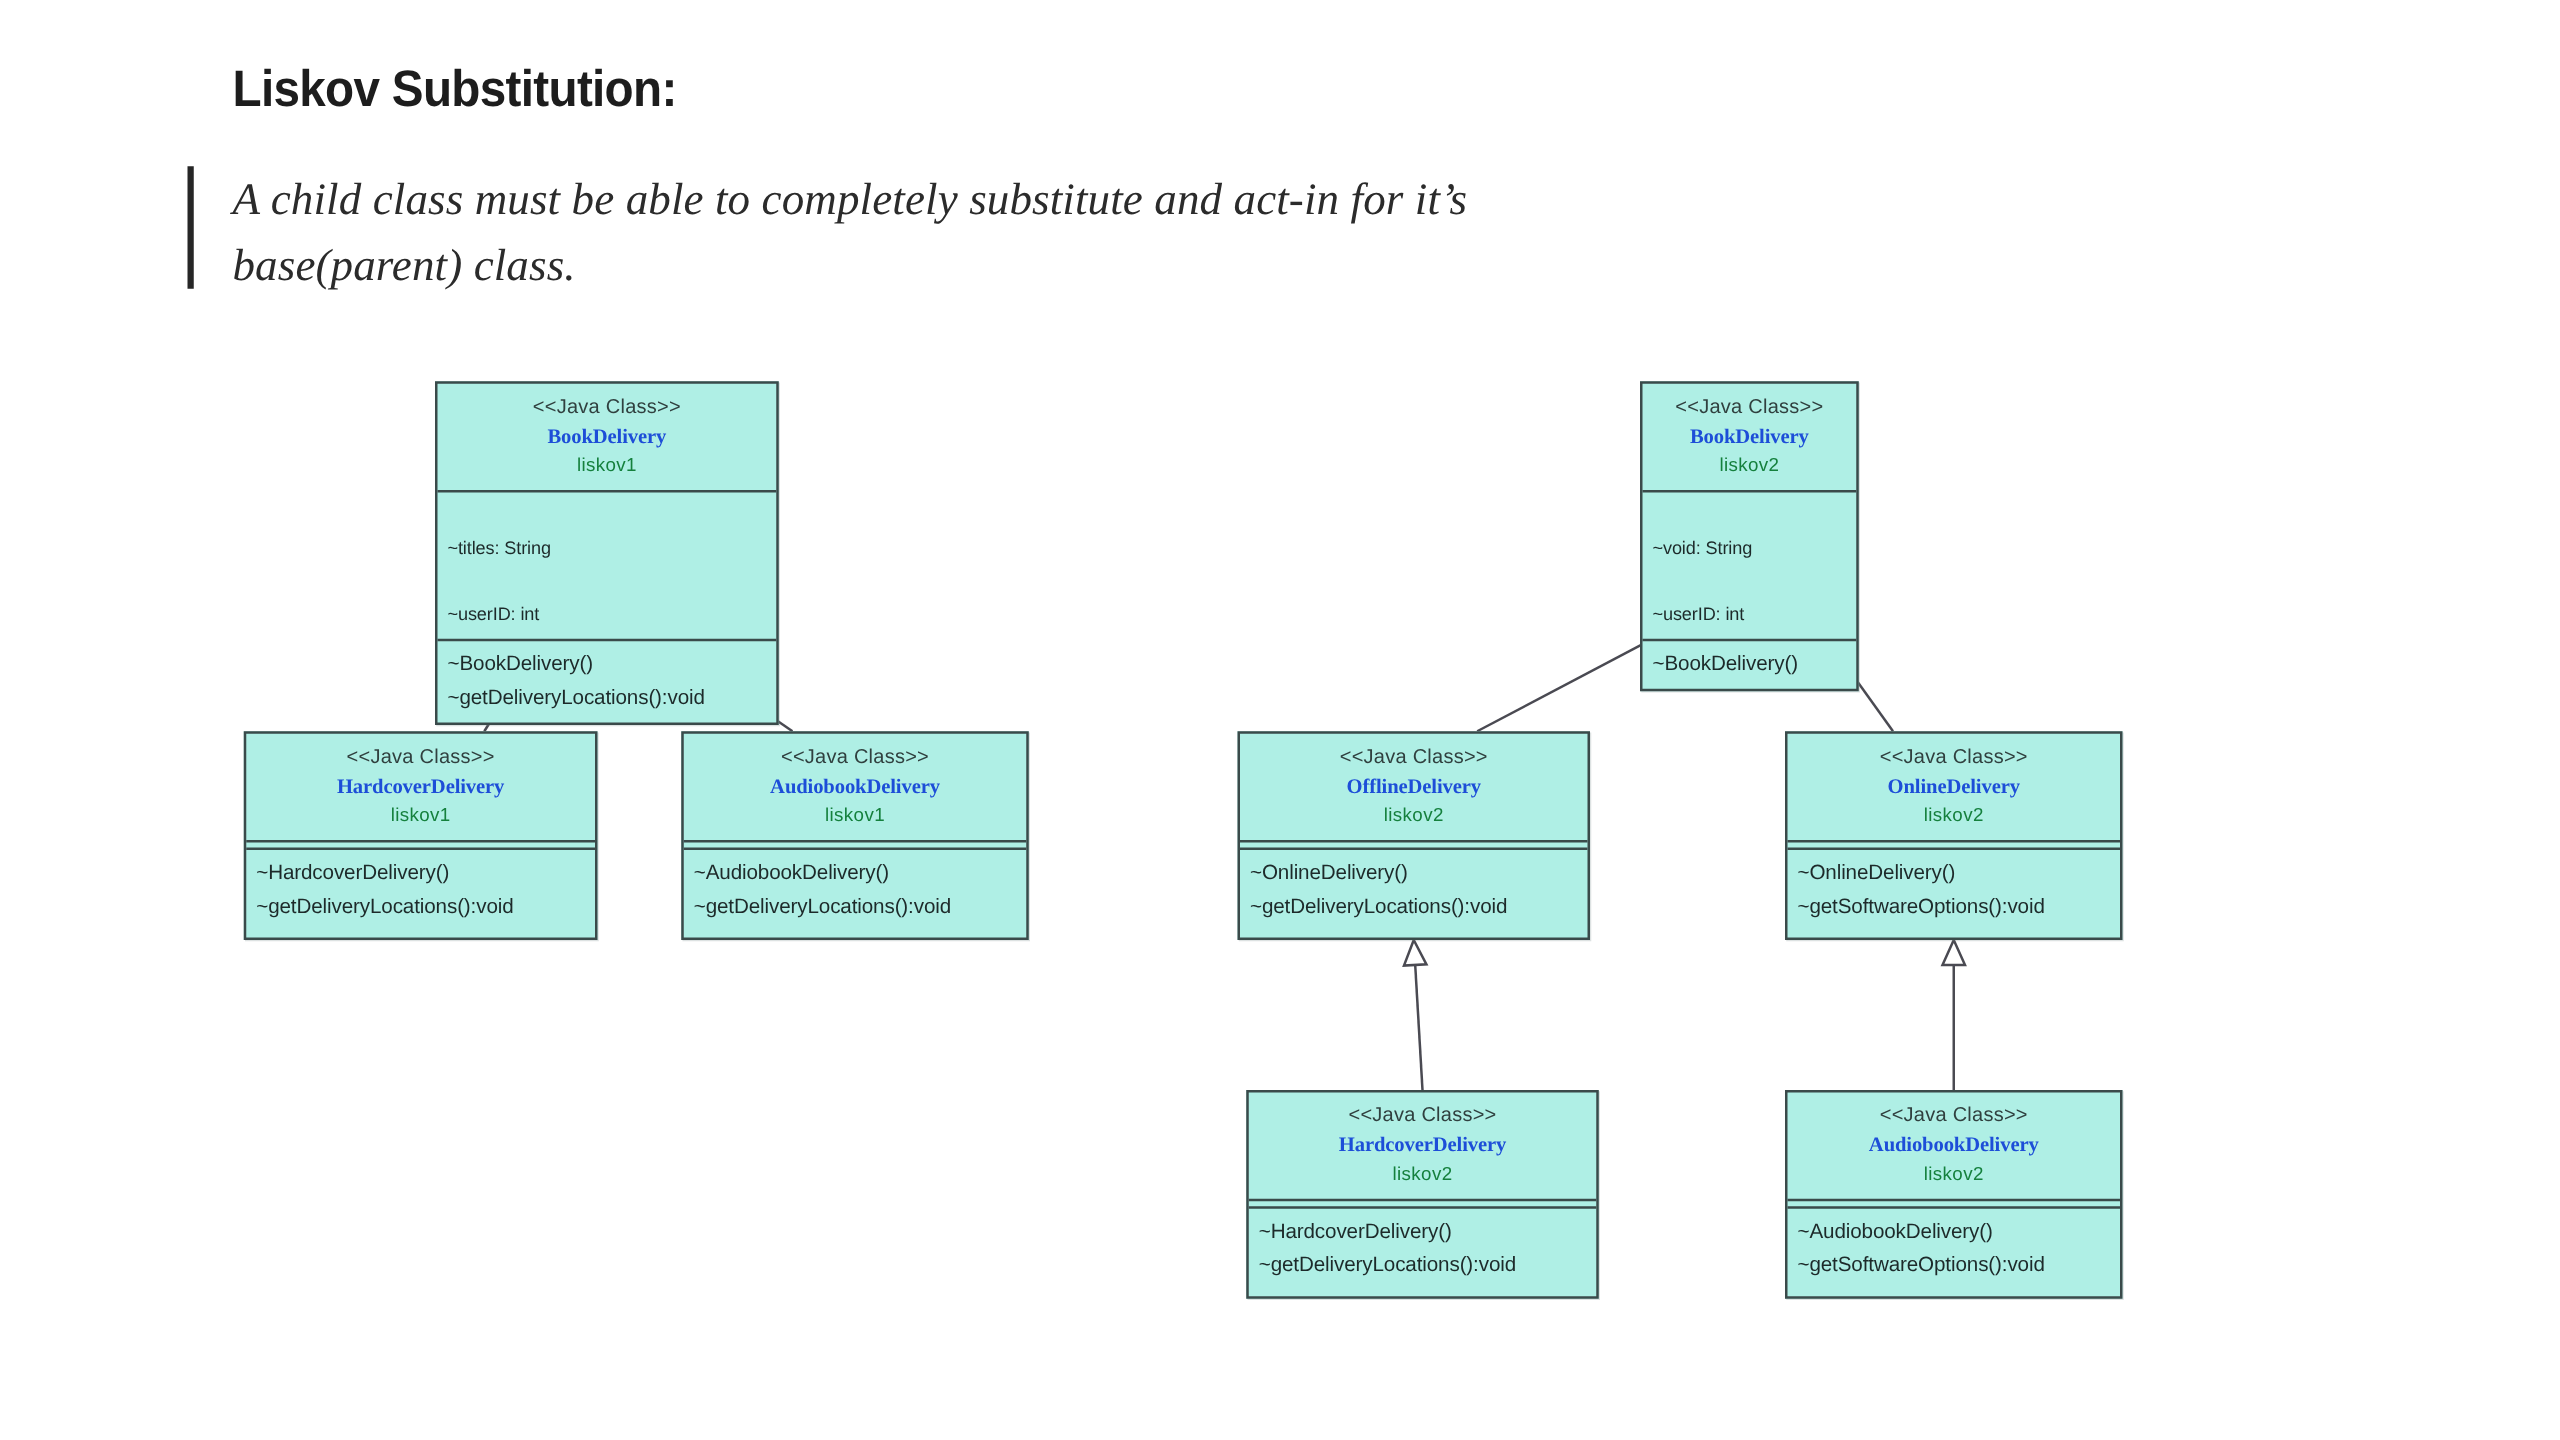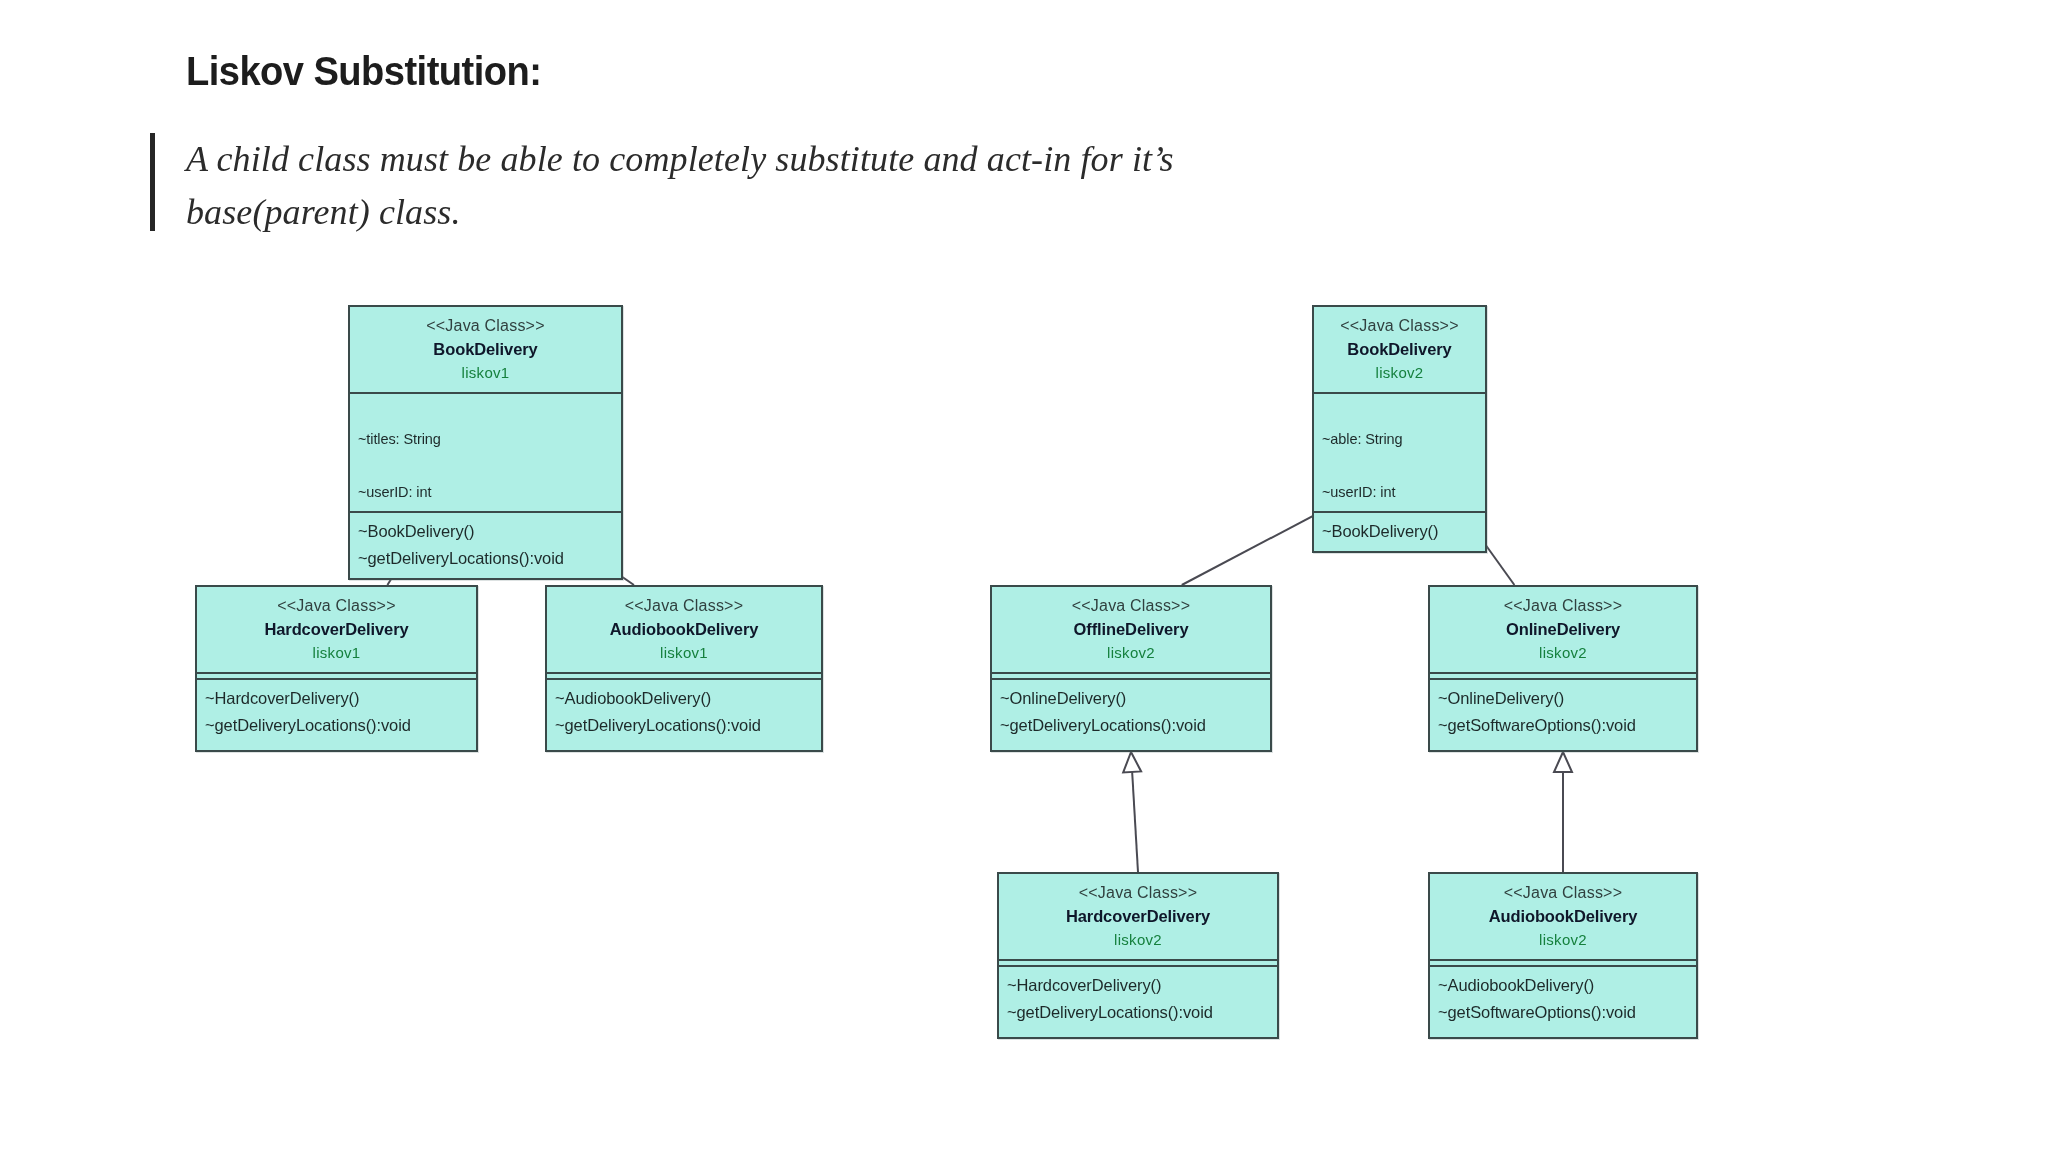--- a/index.html
+++ b/index.html
@@ -89,23 +89,24 @@
   }
   .uml-stereotype {
     font-size: 16px;
     color: #30403f;
     line-height: 23px;
     letter-spacing: 0.2px;
   }
   .uml-name {
     font-size: 16.5px;
     font-weight: bold;
-    color: #0f172a;
+    color: #1d4ed8;
     line-height: 24px;
     letter-spacing: -0.1px;
+    font-family: Liberation Serif, serif;
   }
   .uml-package {
     font-size: 15px;
     color: #15803d;
     line-height: 23px;
     letter-spacing: 0.3px;
   }
   .uml-compartment {
     padding: 5px 8px 6px 8px;
     border-bottom: 2px solid #3a4a4a;
@@ -200,21 +201,21 @@
         <div class="uml-member">~getDeliveryLocations():void</div>
       </div>
     </div>
     <div class="uml-class" style="left: 1312px; top: 305px; width: 175px; min-height: 193px; background: rgb(175, 239, 229); border-color: rgb(58, 74, 74);">
       <div class="uml-header" style="border-bottom-color: rgb(58, 74, 74);">
         <div class="uml-stereotype">&lt;&lt;Java Class&gt;&gt;</div>
         <div class="uml-name">BookDelivery</div>
         <div class="uml-package">liskov2</div>
       </div>
       <div class="uml-compartment attrs" style="border-bottom-color: rgb(58, 74, 74);">
-        <div class="uml-member">~able: String</div>
+        <div class="uml-member">~void: String</div>
         <div class="uml-member">~userID: int</div>
       </div>
       <div class="uml-compartment ops">
         <div class="uml-member">~BookDelivery()</div>
       </div>
     </div>
     <div class="uml-class" style="left: 990px; top: 585px; width: 282px; min-height: 167px; background: rgb(175, 239, 229); border-color: rgb(58, 74, 74);">
       <div class="uml-header" style="border-bottom-color: rgb(58, 74, 74);">
         <div class="uml-stereotype">&lt;&lt;Java Class&gt;&gt;</div>
         <div class="uml-name">OfflineDelivery</div>

